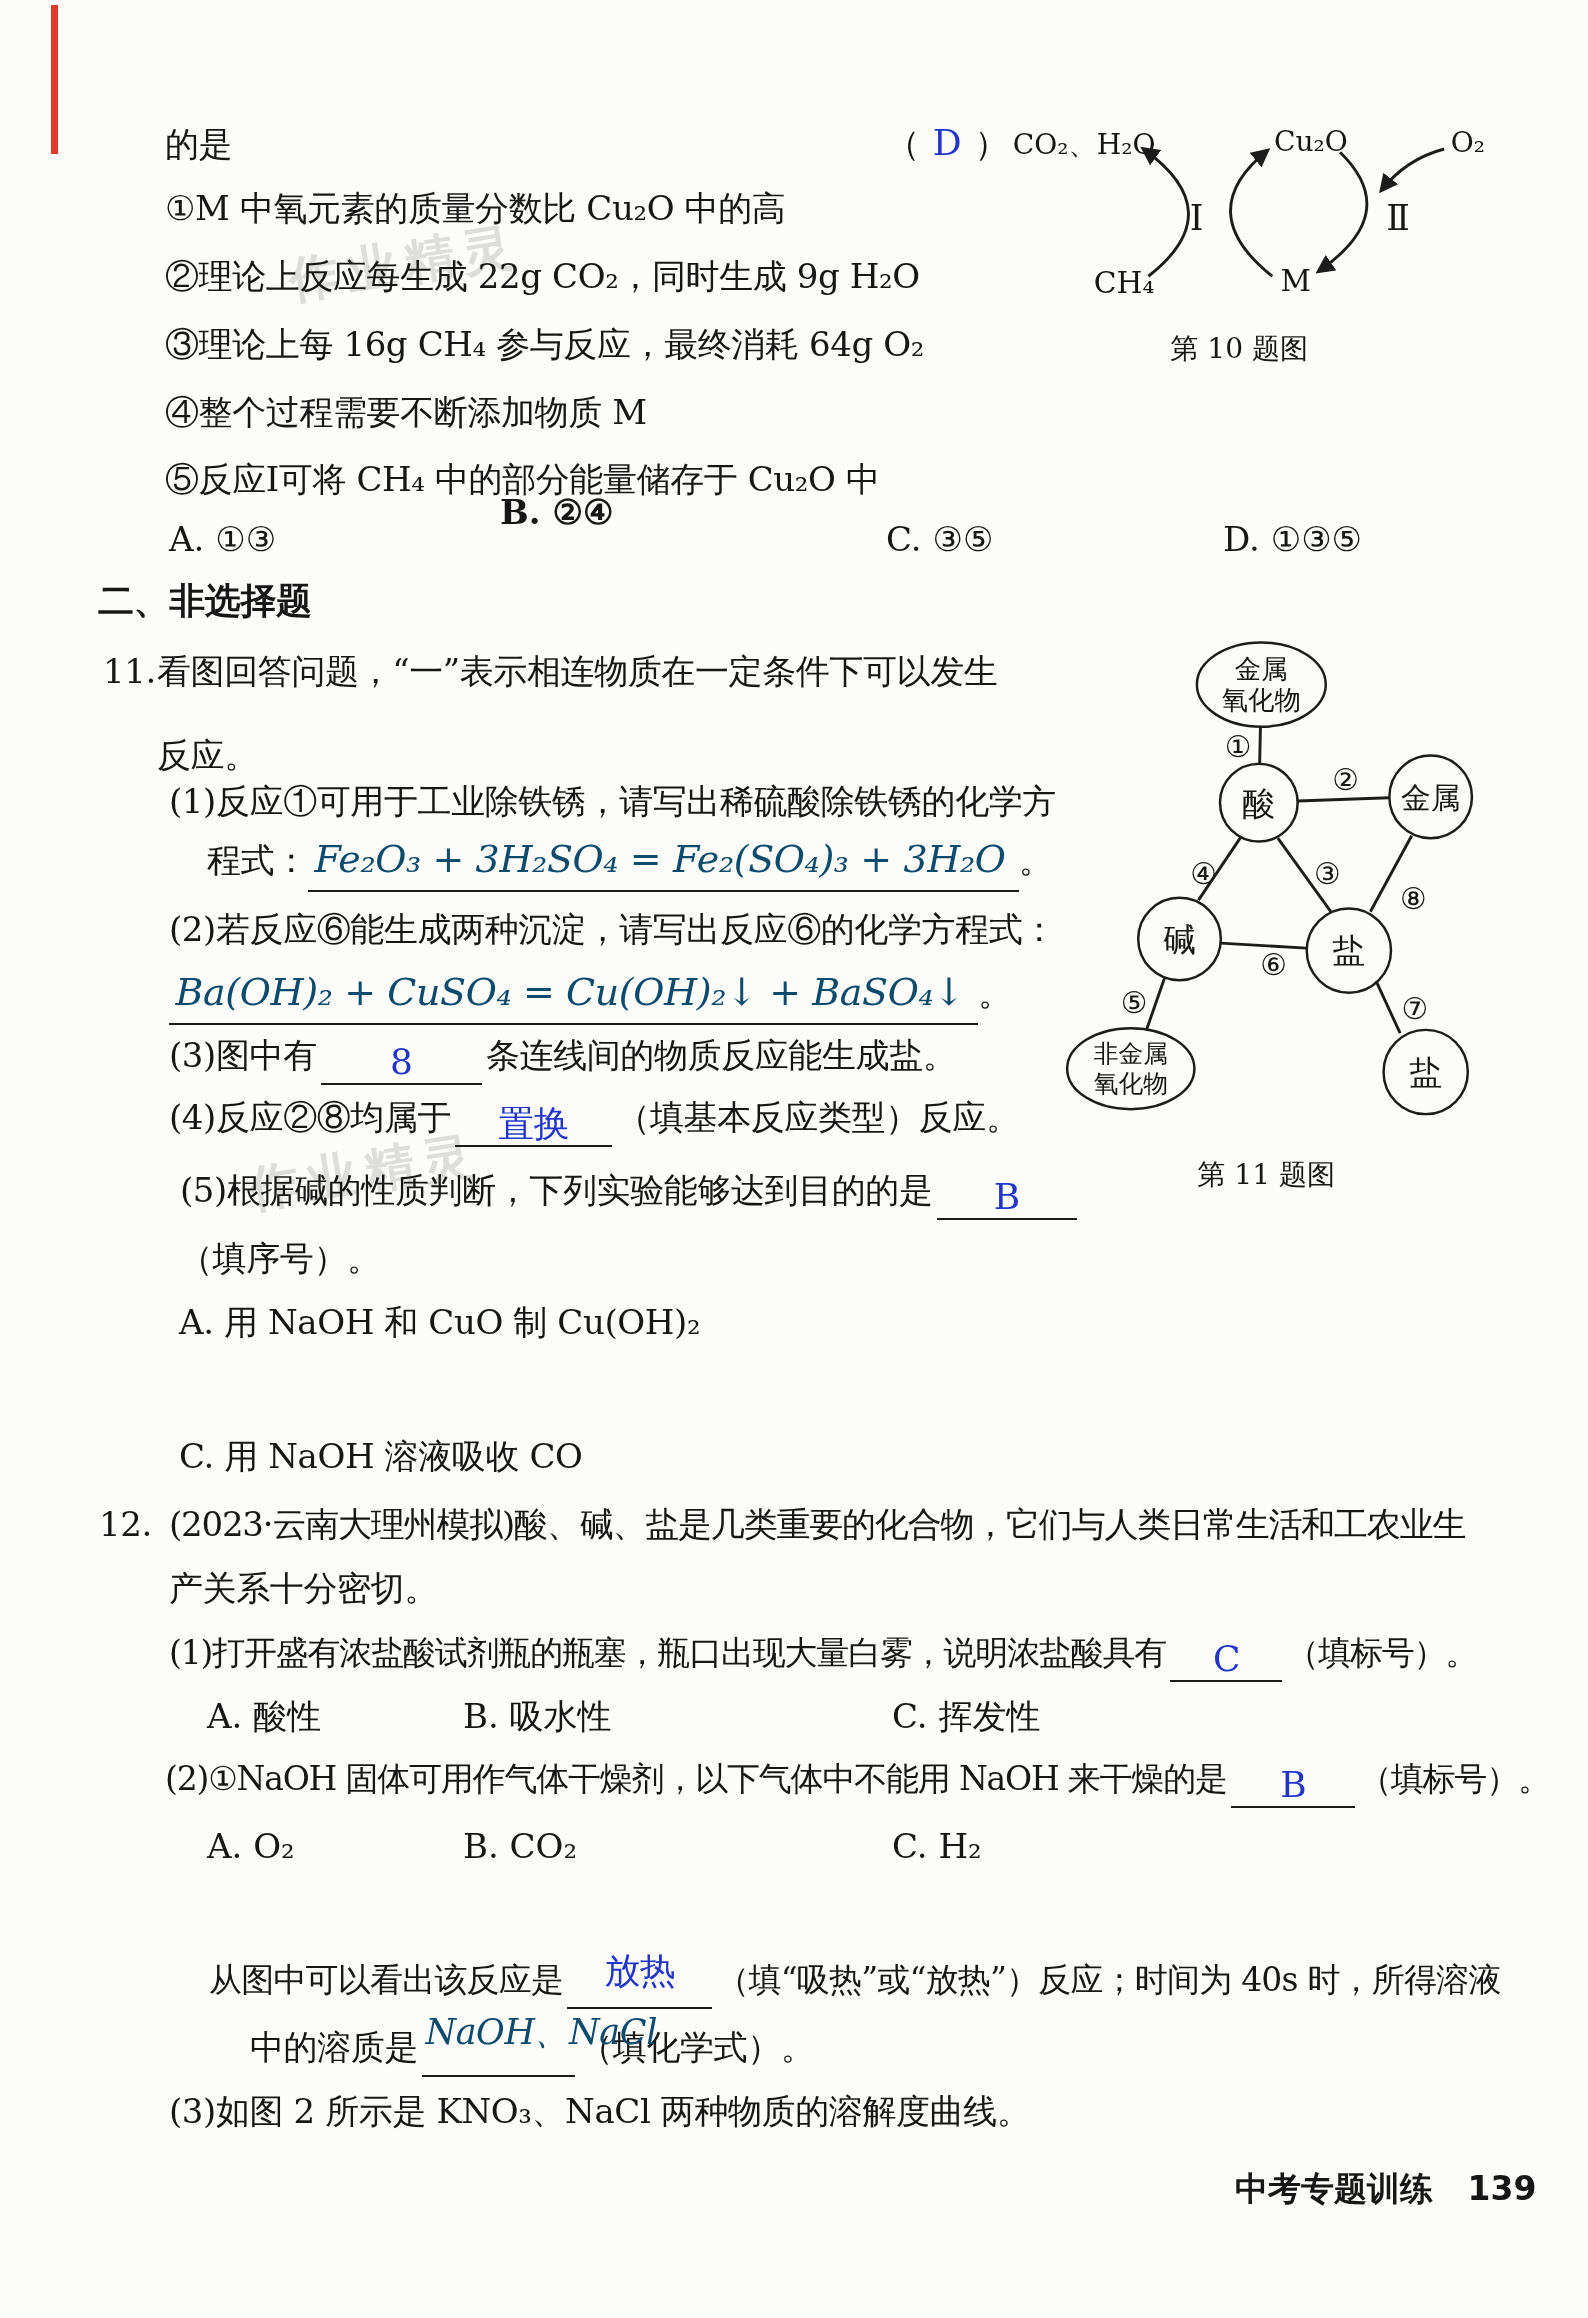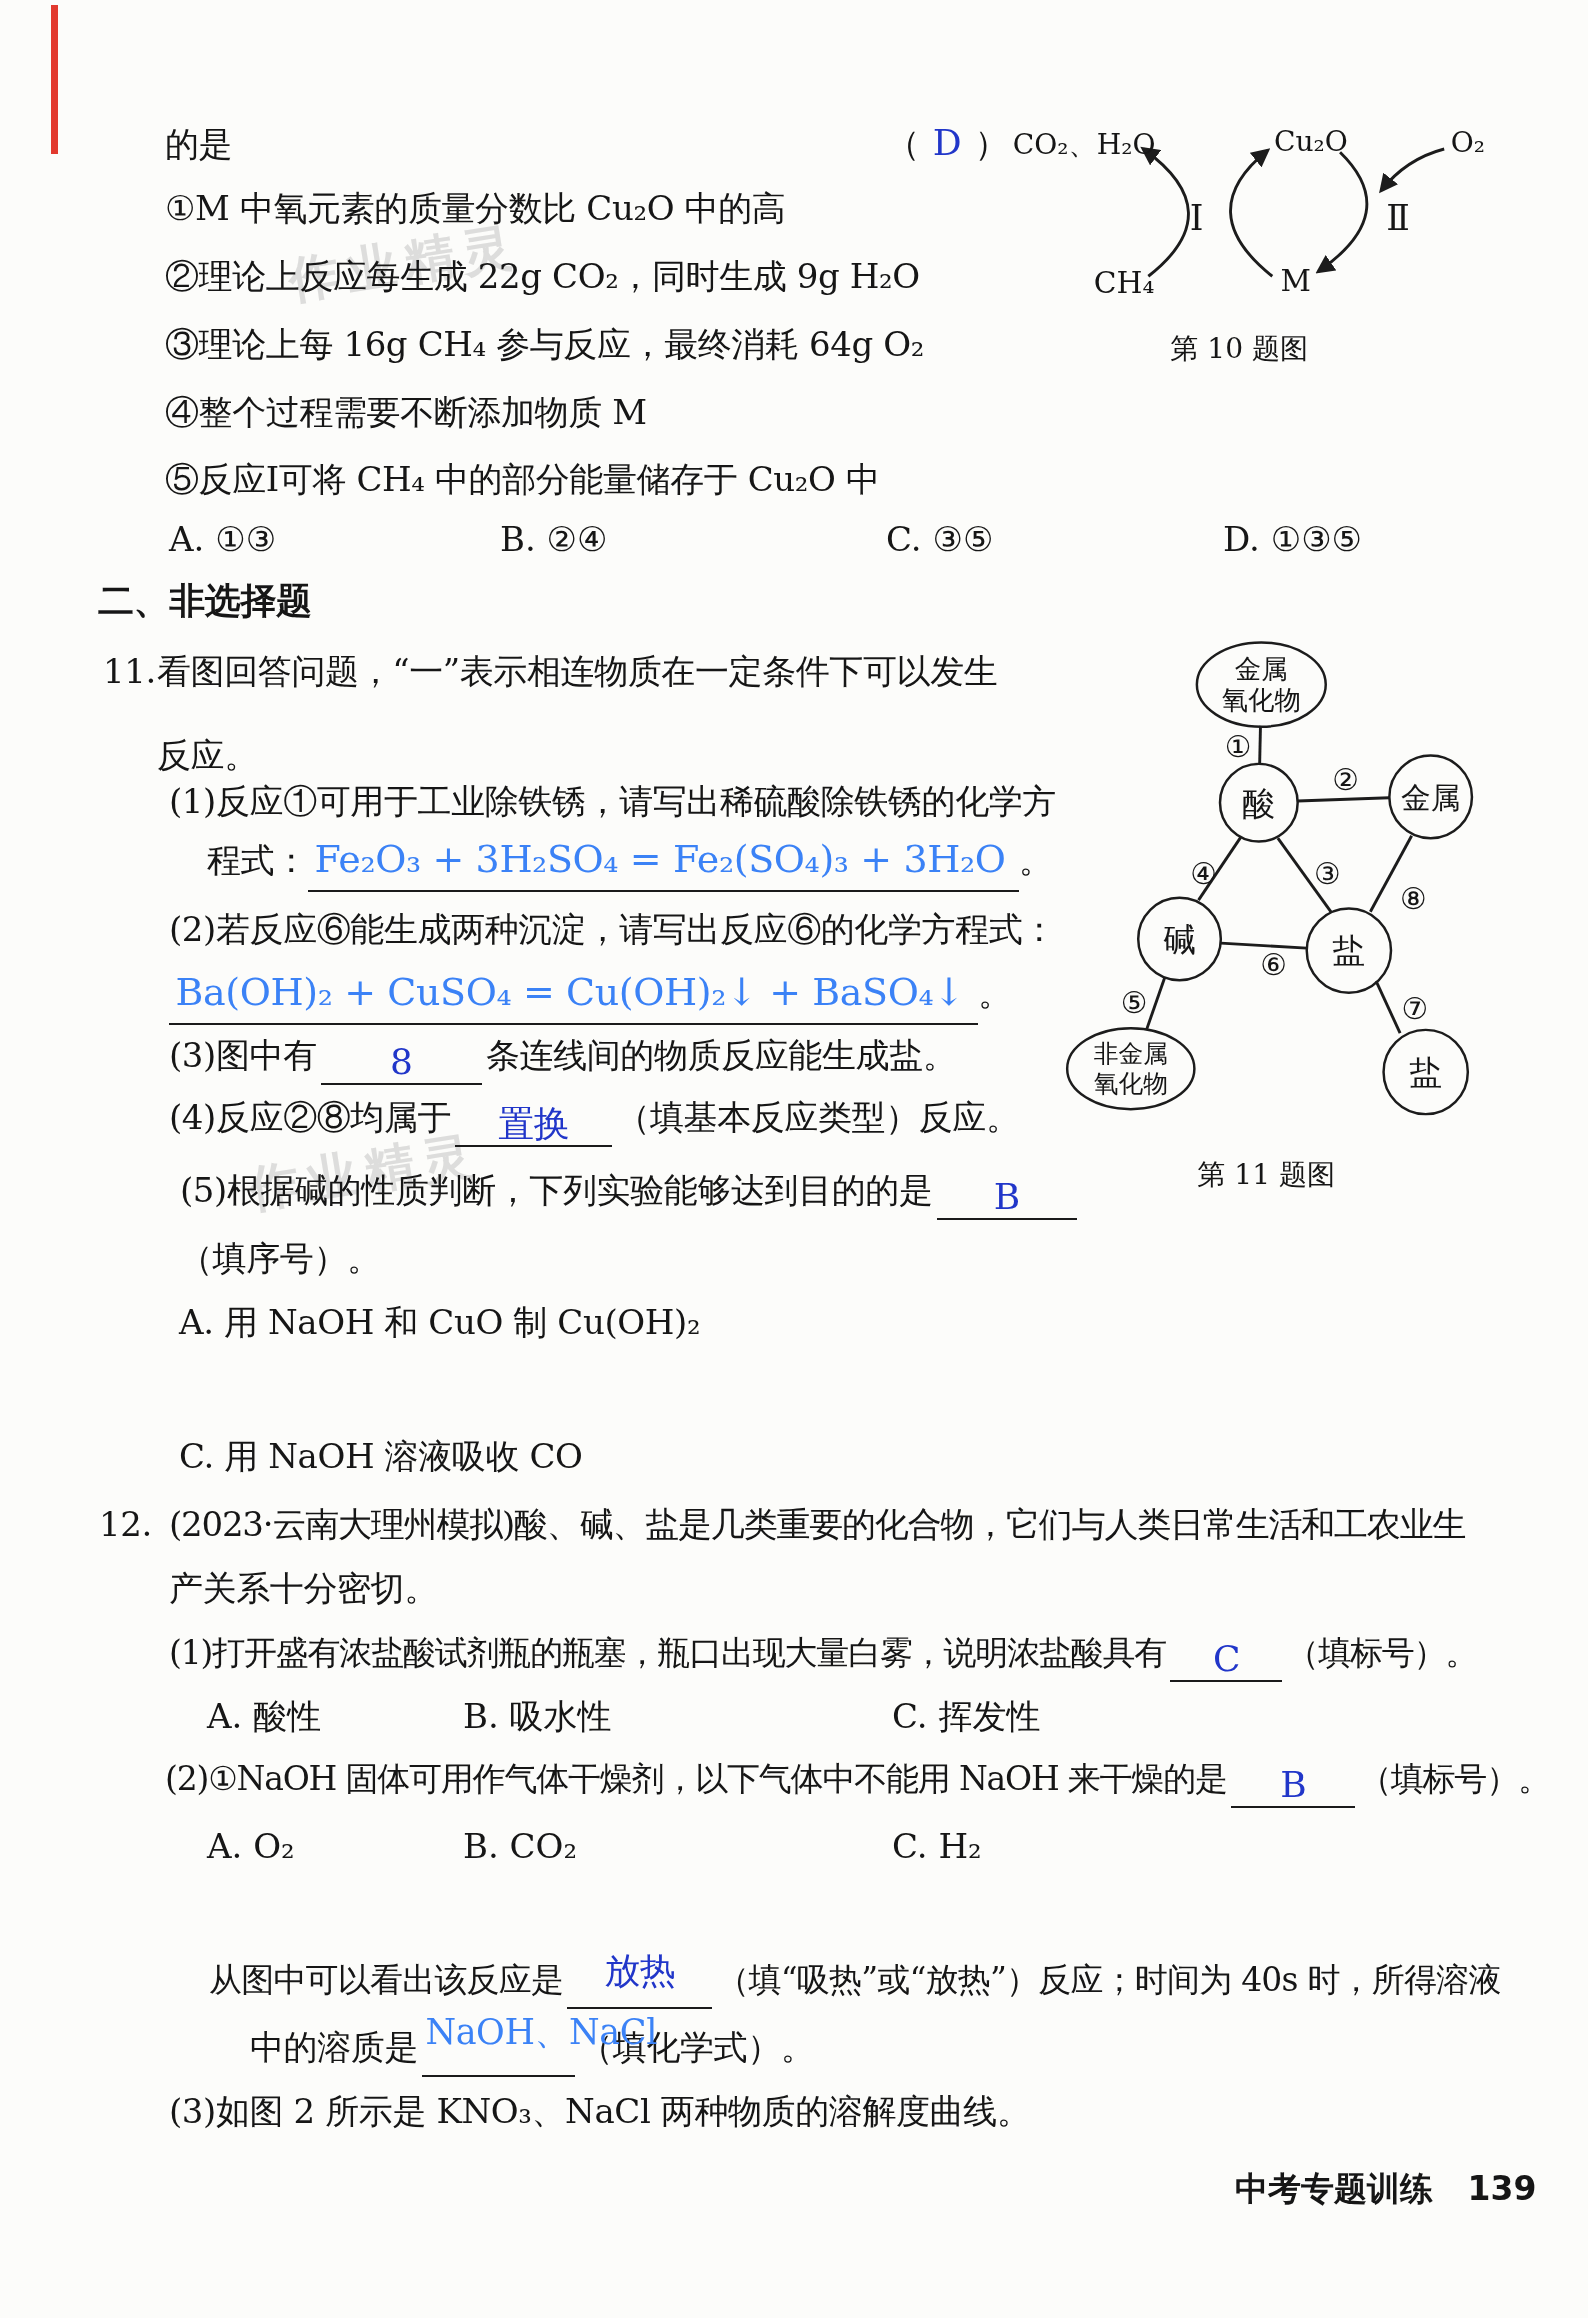--- a/index.html
+++ b/index.html
@@ -1,21 +1,21 @@
 <!DOCTYPE html>
 <html style="font-size:13.2px"><head>
 <meta charset="utf-8">
 <style>
   html,body{margin:0;padding:0;background:#d8d8d8;}
   .page{position:relative;width:1588px;height:2319px;background:#fcfcfa;overflow:hidden;
         font-family:"DejaVu Serif","Liberation Serif",serif;color:#161616;}
   .ln{position:absolute;white-space:nowrap;font-size:34px;line-height:1.18;letter-spacing:-0.4px;}
   .sans{font-family:"DejaVu Sans","Liberation Sans",sans-serif;font-weight:bold;}
   .hw{color:#2136c9;}
-  .hw-i{color:#3b82f6;}
+  .hw-i{color:#0c4a6e;font-style:italic;}
   .fill{display:inline-block;border-bottom:2.9px solid #1b1b1b;text-align:center;
         vertical-align:-6.6px;margin:0 4.1px;min-height:36px;}
   .fill .hw{font-size:36px;}
   .raise{position:relative;top:-15px;display:inline-block;}
   .raise2{position:relative;top:-21.5px;display:block;text-align:left;margin-left:3.3px;white-space:nowrap;}
   .eq{display:inline-block;border-bottom:2.9px solid #1b1b1b;padding:1.7px 13.2px 8.3px 6.6px;}
   .eq .hw-i{font-size:38px;}
   .wm{position:absolute;font-size:50px;font-weight:bold;letter-spacing:8.3px;
       color:rgba(178,178,178,0.42);transform:rotate(-9deg);
       font-family:"DejaVu Sans","Liberation Sans",sans-serif;}
@@ -42,21 +42,21 @@
     <span>（</span><span class="hw" style="margin:0 13.2px;font-size:36px;">D</span><span>）</span>
   </div>
 
   <div class="ln" style="left:165px;top:188px;">①M 中氧元素的质量分数比 Cu₂O 中的高</div>
   <div class="ln" style="left:165px;top:256px;">②理论上反应每生成 22g CO₂，同时生成 9g H₂O</div>
   <div class="ln" style="left:165px;top:324px;">③理论上每 16g CH₄ 参与反应，最终消耗 64g O₂</div>
   <div class="ln" style="left:165px;top:392px;">④整个过程需要不断添加物质 M</div>
   <div class="ln" style="left:165px;top:459px;">⑤反应Ⅰ可将 CH₄ 中的部分能量储存于 Cu₂O 中</div>
 
   <span class="opt" style="left:169px;top:519px;">A. ①③</span>
-  <span class="opt" style="left:500px;top:519px;">B. ②④</span>
+  <span class="opt" style="left:500px;top:492px;font-weight:bold;">B. ②④</span>
   <span class="opt" style="left:886px;top:519px;">C. ③⑤</span>
   <span class="opt" style="left:1223px;top:519px;">D. ①③⑤</span>
 
   <svg style="position:absolute;left:983px;top:106px;" width="529" height="281" viewBox="0 0 640 340">
     <defs>
       <marker id="arr" viewBox="0 0 10 10" refX="8" refY="5" markerWidth="6.5" markerHeight="6.5" orient="auto-start-reverse">
         <path d="M0,0 L10,5 L0,10 z" fill="#1c1c1c"></path>
       </marker>
     </defs>
     <path class="arc" d="M 200 206 Q 300 128 194 52" marker-end="url(#arr)"></path>

